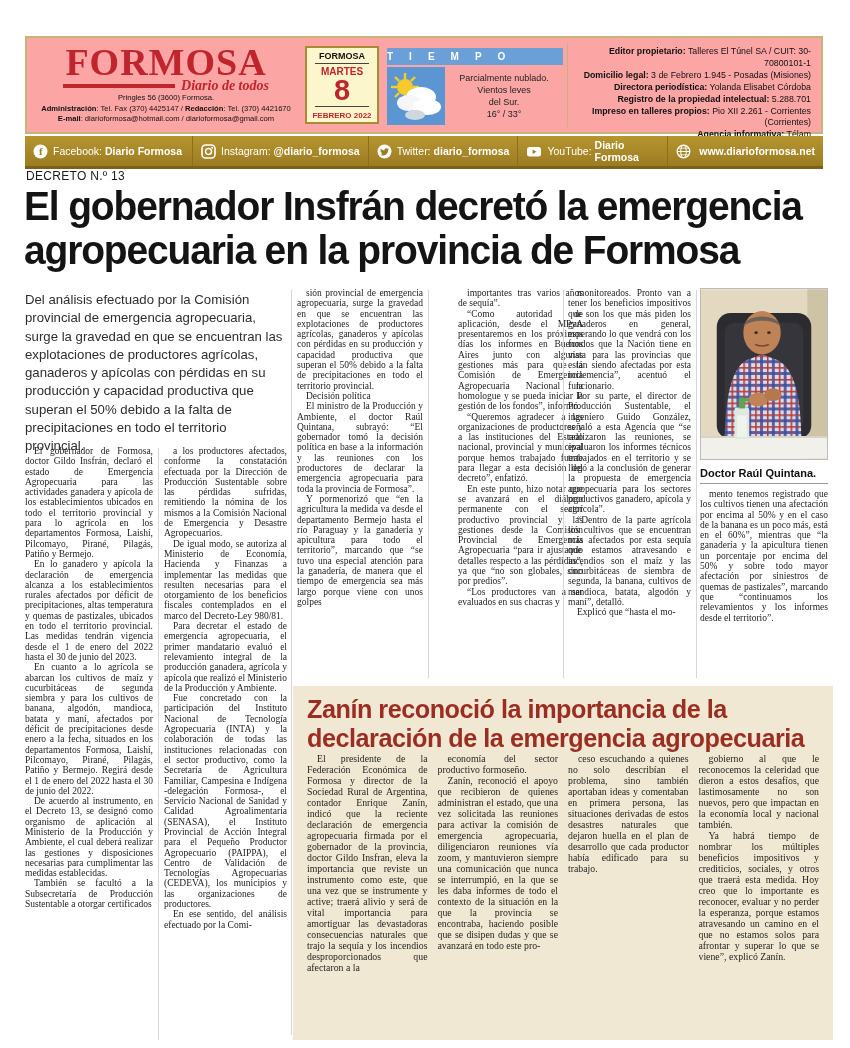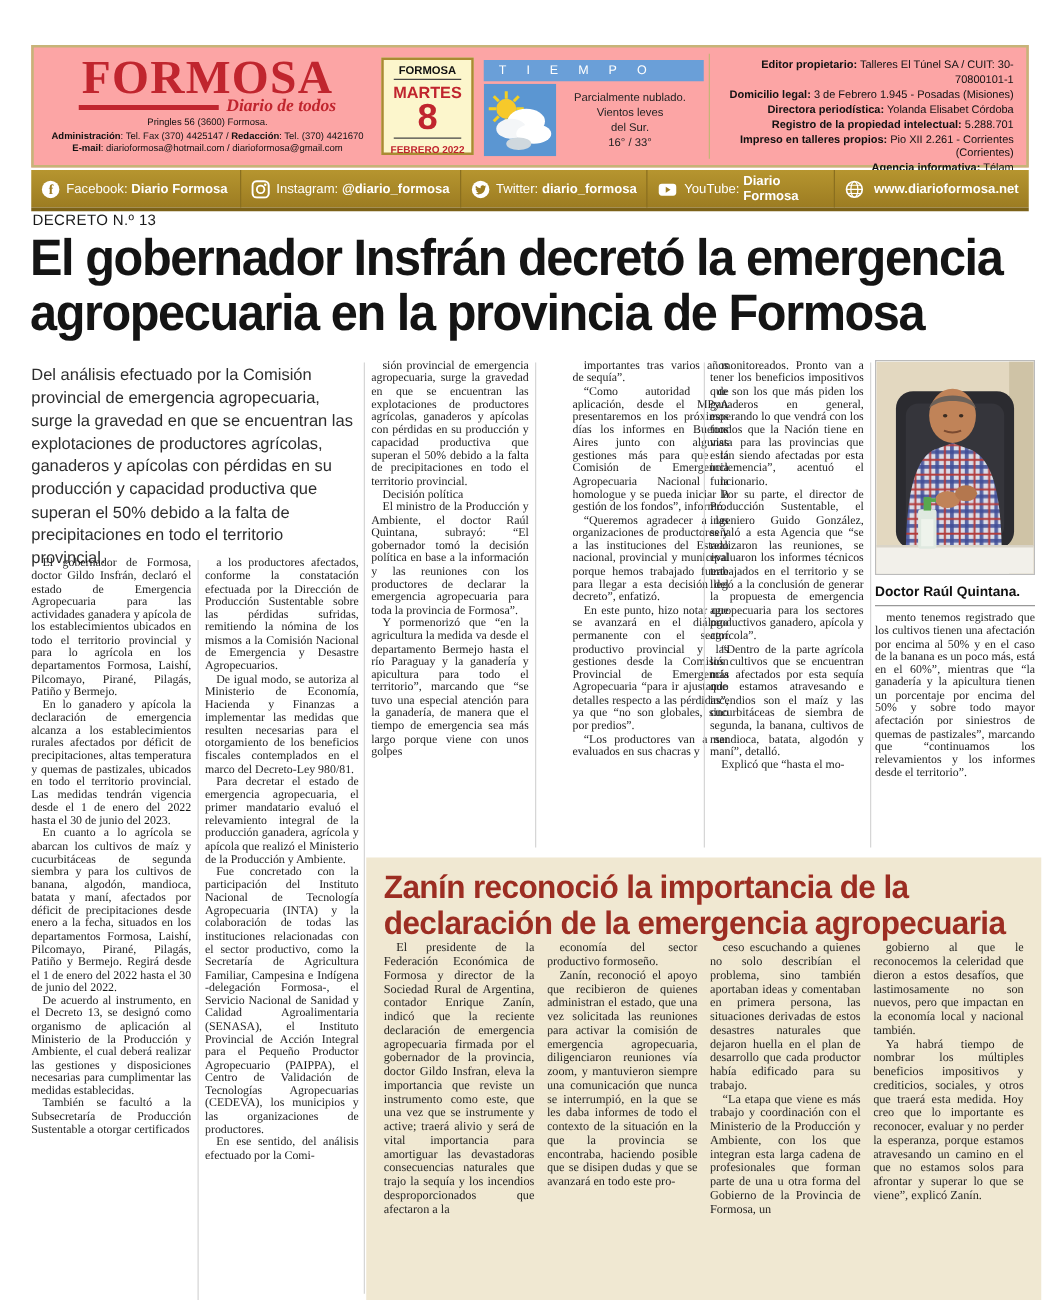--- a/index.html
+++ b/index.html
@@ -12,26 +12,26 @@
   .mast-title{font-size:38px;font-weight:bold;color:#c0252e;line-height:38px;letter-spacing:1px;}
   .mast-sub{display:flex;align-items:center;justify-content:center;height:13px;margin-top:-2px;}
   .redline{width:112px;height:4px;background:#c0252e;margin-right:6px;}
   .tagline{font-style:italic;font-weight:bold;color:#c0252e;font-size:14px;}
   .addr{font-size:7.6px;line-height:9.6px;color:#111;font-family:"Liberation Sans",sans-serif;margin-top:1px;}
   .addr b{font-weight:bold;}
   .date-box{width:70px;height:74px;margin-top:8px;background:#fcf6cc;border:2px solid #a98b33;
             text-align:center;font-family:"Liberation Sans",sans-serif;}
   .db-city{font-size:9px;font-weight:bold;color:#111;padding-top:3px;}
   .db-rule{height:1px;background:#444;margin:2px 8px;}
-  .db-week{font-size:13px;font-weight:bold;color:#c0252e;}
+  .db-week{font-size:10px;font-weight:bold;color:#c0252e;}
   .db-day{font-size:29px;font-weight:bold;color:#c0252e;line-height:27px;}
   .db-my{font-size:8px;font-weight:bold;color:#c0252e;padding-top:2px;}
   .weather{width:176px;margin:10px 4px 0 8px;font-family:"Liberation Sans",sans-serif;}
-  .tiempo-bar{height:17px;background:#6a9fd8;color:#fff;font-size:10px;font-weight:normal;
-              letter-spacing:16px;padding-left:12px;line-height:17px;overflow:hidden;}
+  .tiempo-bar{height:17px;background:#6a9fd8;color:#fff;font-size:10px;font-weight:bold;
+              letter-spacing:16px;line-height:17px;overflow:hidden;}
   .weather-row{display:flex;margin-top:2px;}
   .w-icon{width:58px;height:58px;flex:none;}
   .w-text{flex:1;text-align:center;font-size:9px;line-height:12px;color:#222;padding-top:5px;}
   .publisher{flex:1;border-left:1px solid #c6b478;margin:5px 0;padding:3px 10px 0 6px;
              text-align:right;font-size:8.8px;line-height:11.9px;font-family:"Liberation Sans",sans-serif;color:#111;}
   .publisher b{font-weight:bold;}
   
   .social-bar{position:absolute;left:25px;top:136px;width:798px;height:30px;
               background:linear-gradient(#b6952f,#9c7c22);border-bottom:3px solid #7c6218;
               display:flex;color:#fff;font-family:"Liberation Sans",sans-serif;font-size:10.5px;}
@@ -279,21 +279,20 @@
     <div class="sub-cols">
       <div class="sub-col">
           <p>El presidente de la Federación Económica de Formosa y director de la Sociedad Rural de Argentina, contador Enrique Zanín, indicó que la reciente declaración de emergencia agropecuaria firmada por el gobernador de la provincia, doctor Gildo Insfran, eleva la importancia que reviste un instrumento como este, que una vez que se instrumente y active; traerá alivio y será de vital importancia para amortiguar las devastadoras consecuencias naturales que trajo la sequía y los incendios desproporcionados que afectaron a la</p>
         </div>
       <div class="sub-col">
           <p>economía del sector productivo formoseño.</p>
           <p>Zanín, reconoció el apoyo que recibieron de quienes administran el estado, que una vez solicitada las reuniones para activar la comisión de emergencia agropecuaria, diligenciaron reuniones vía zoom, y mantuvieron siempre una comunicación que nunca se interrumpió, en la que se les daba informes de todo el contexto de la situación en la que la provincia se encontraba, haciendo posible que se disipen dudas y que se avanzará en todo este pro-</p>
         </div>
       <div class="sub-col">
           <p>ceso escuchando a quienes no solo describían el problema, sino también aportaban ideas y comentaban en primera persona, las situaciones derivadas de estos desastres naturales que dejaron huella en el plan de desarrollo que cada productor había edificado para su trabajo.</p>
-          <p>“La etapa que viene es más trabajo y coordinación con el Ministerio de la Producción y Ambiente, con los que integran esta larga cadena de profesionales que forman parte de una u otra forma del Gobierno de la Provincia de Formosa, un</p>
         </div>
       <div class="sub-col">
           <p>gobierno al que le reconocemos la celeridad que dieron a estos desafíos, que lastimosamente no son nuevos, pero que impactan en la economía local y nacional también.</p>
           <p>Ya habrá tiempo de nombrar los múltiples beneficios impositivos y crediticios, sociales, y otros que traerá esta medida. Hoy creo que lo importante es reconocer, evaluar y no perder la esperanza, porque estamos atravesando un camino en el que no estamos solos para afrontar y superar lo que se viene”, explicó Zanín.</p>
         </div>
     </div>
   </div>
 
 </div>
 

